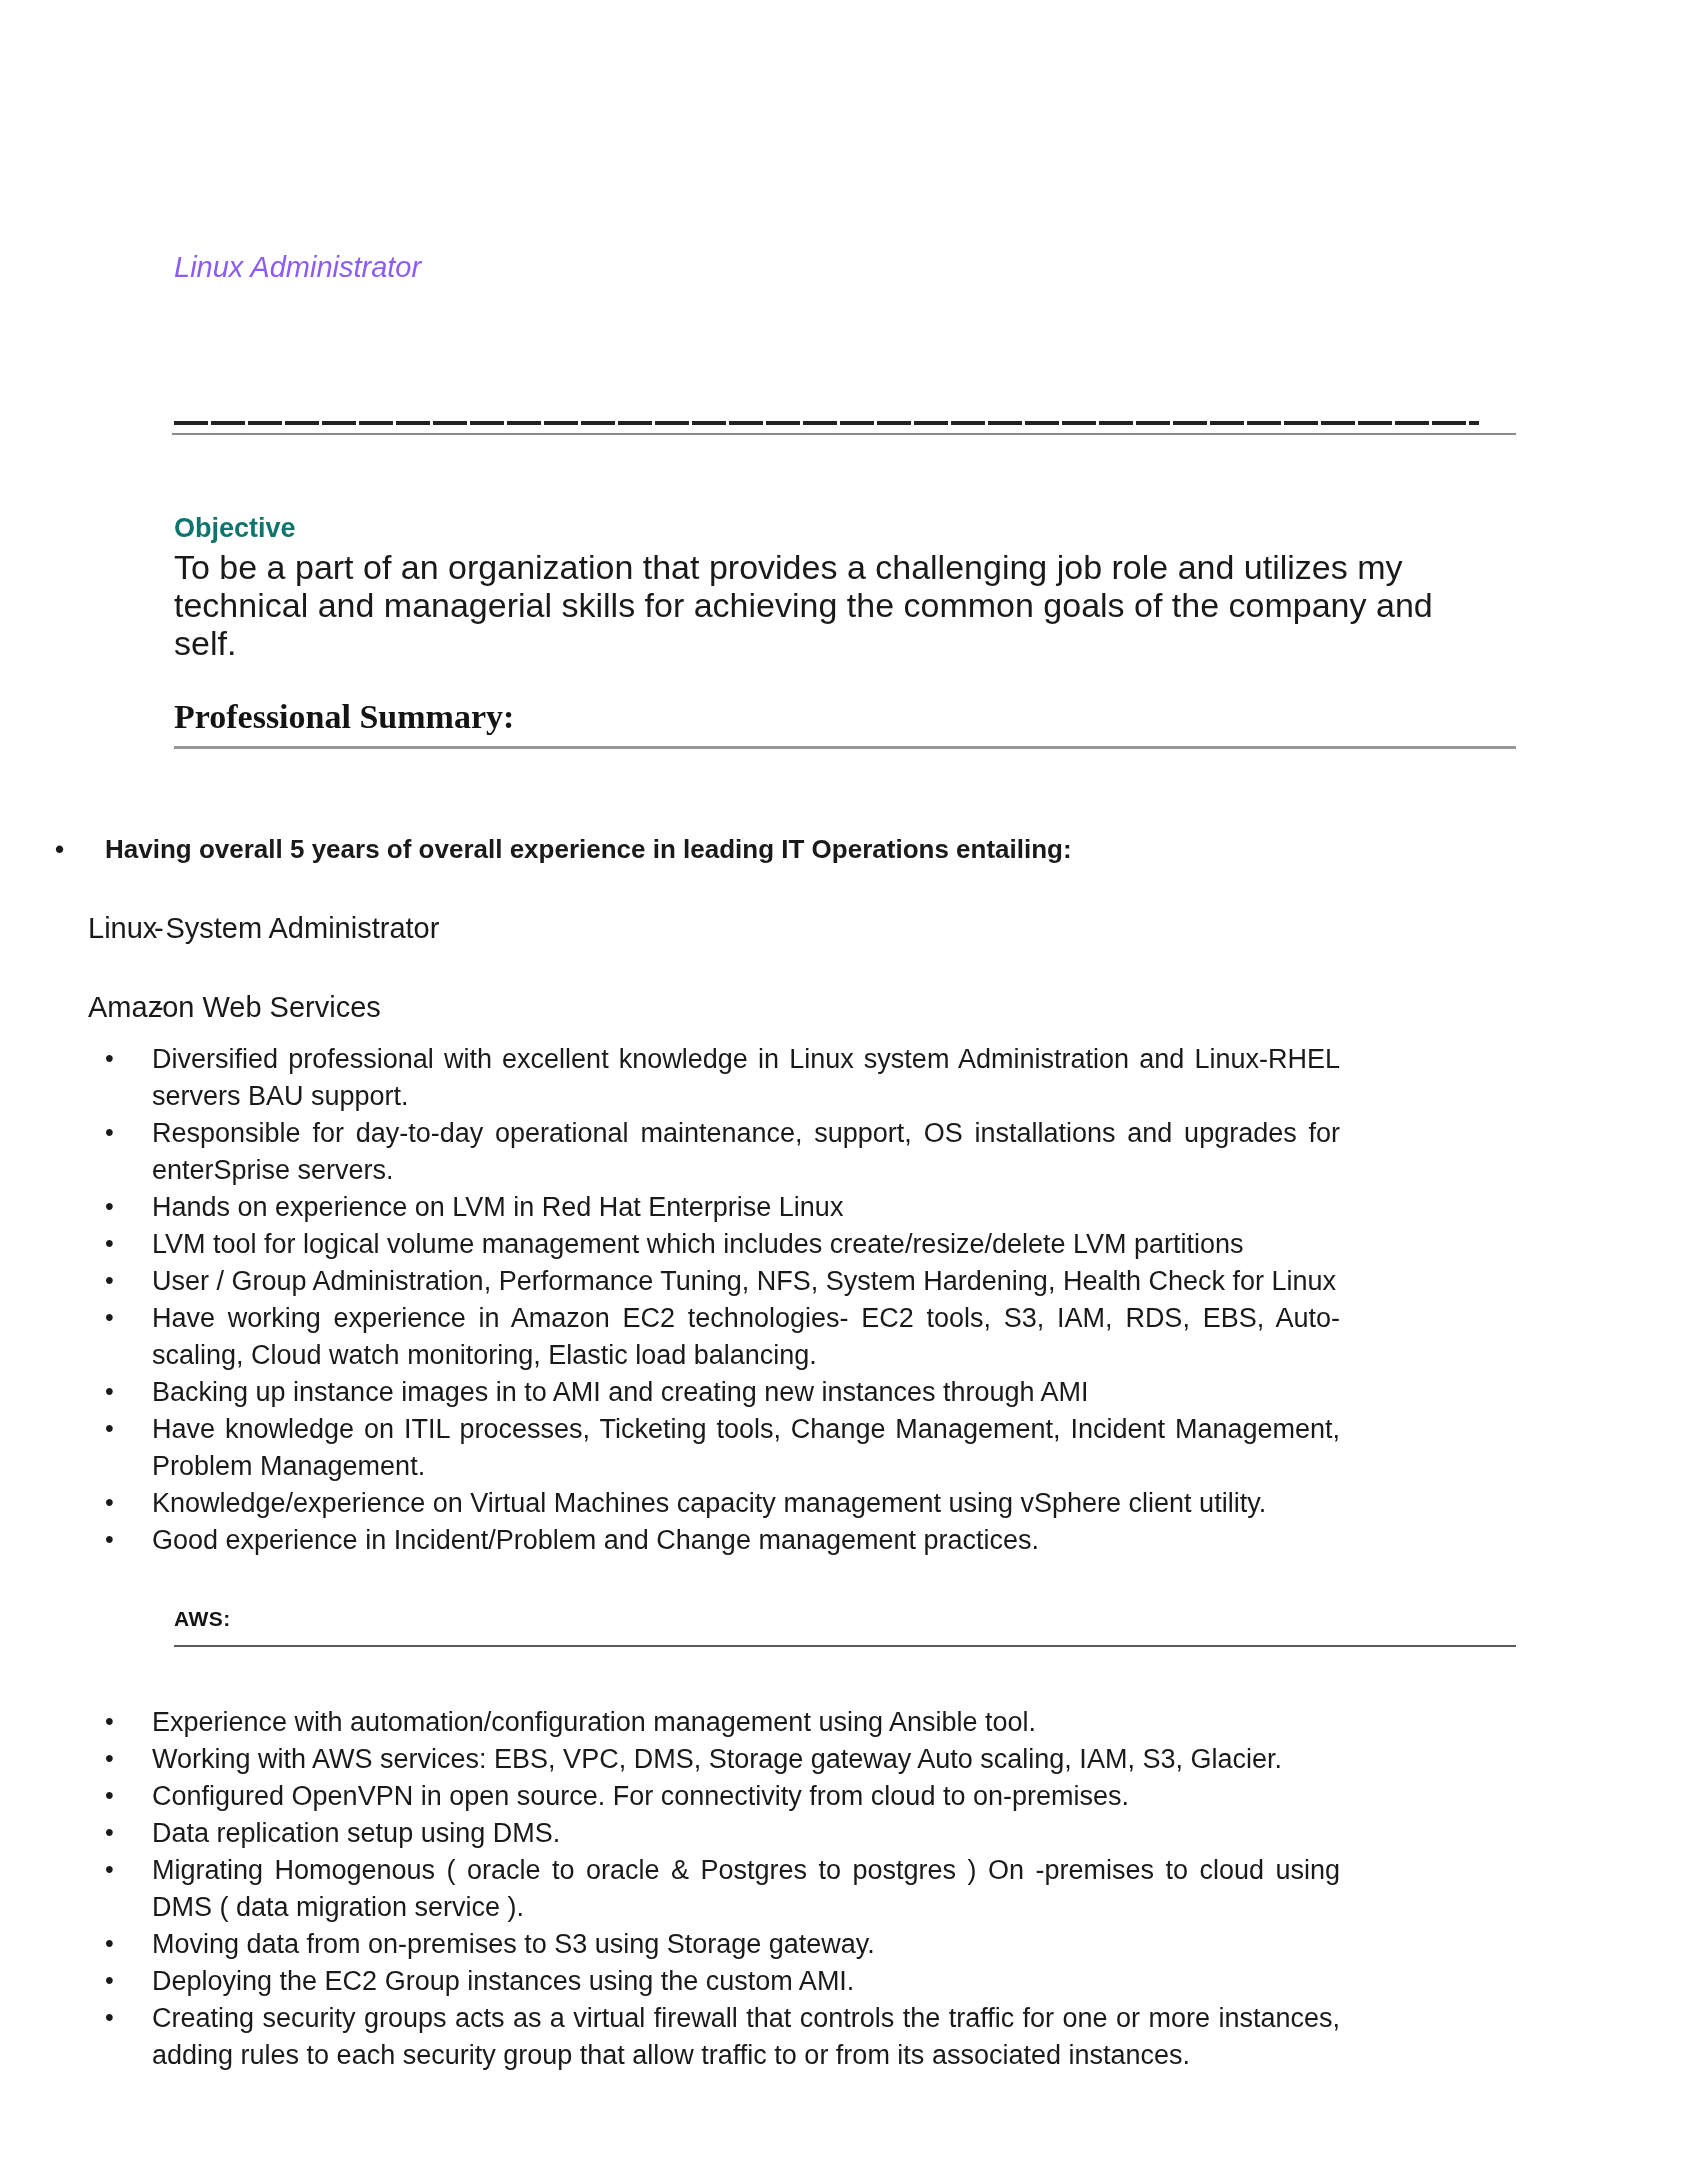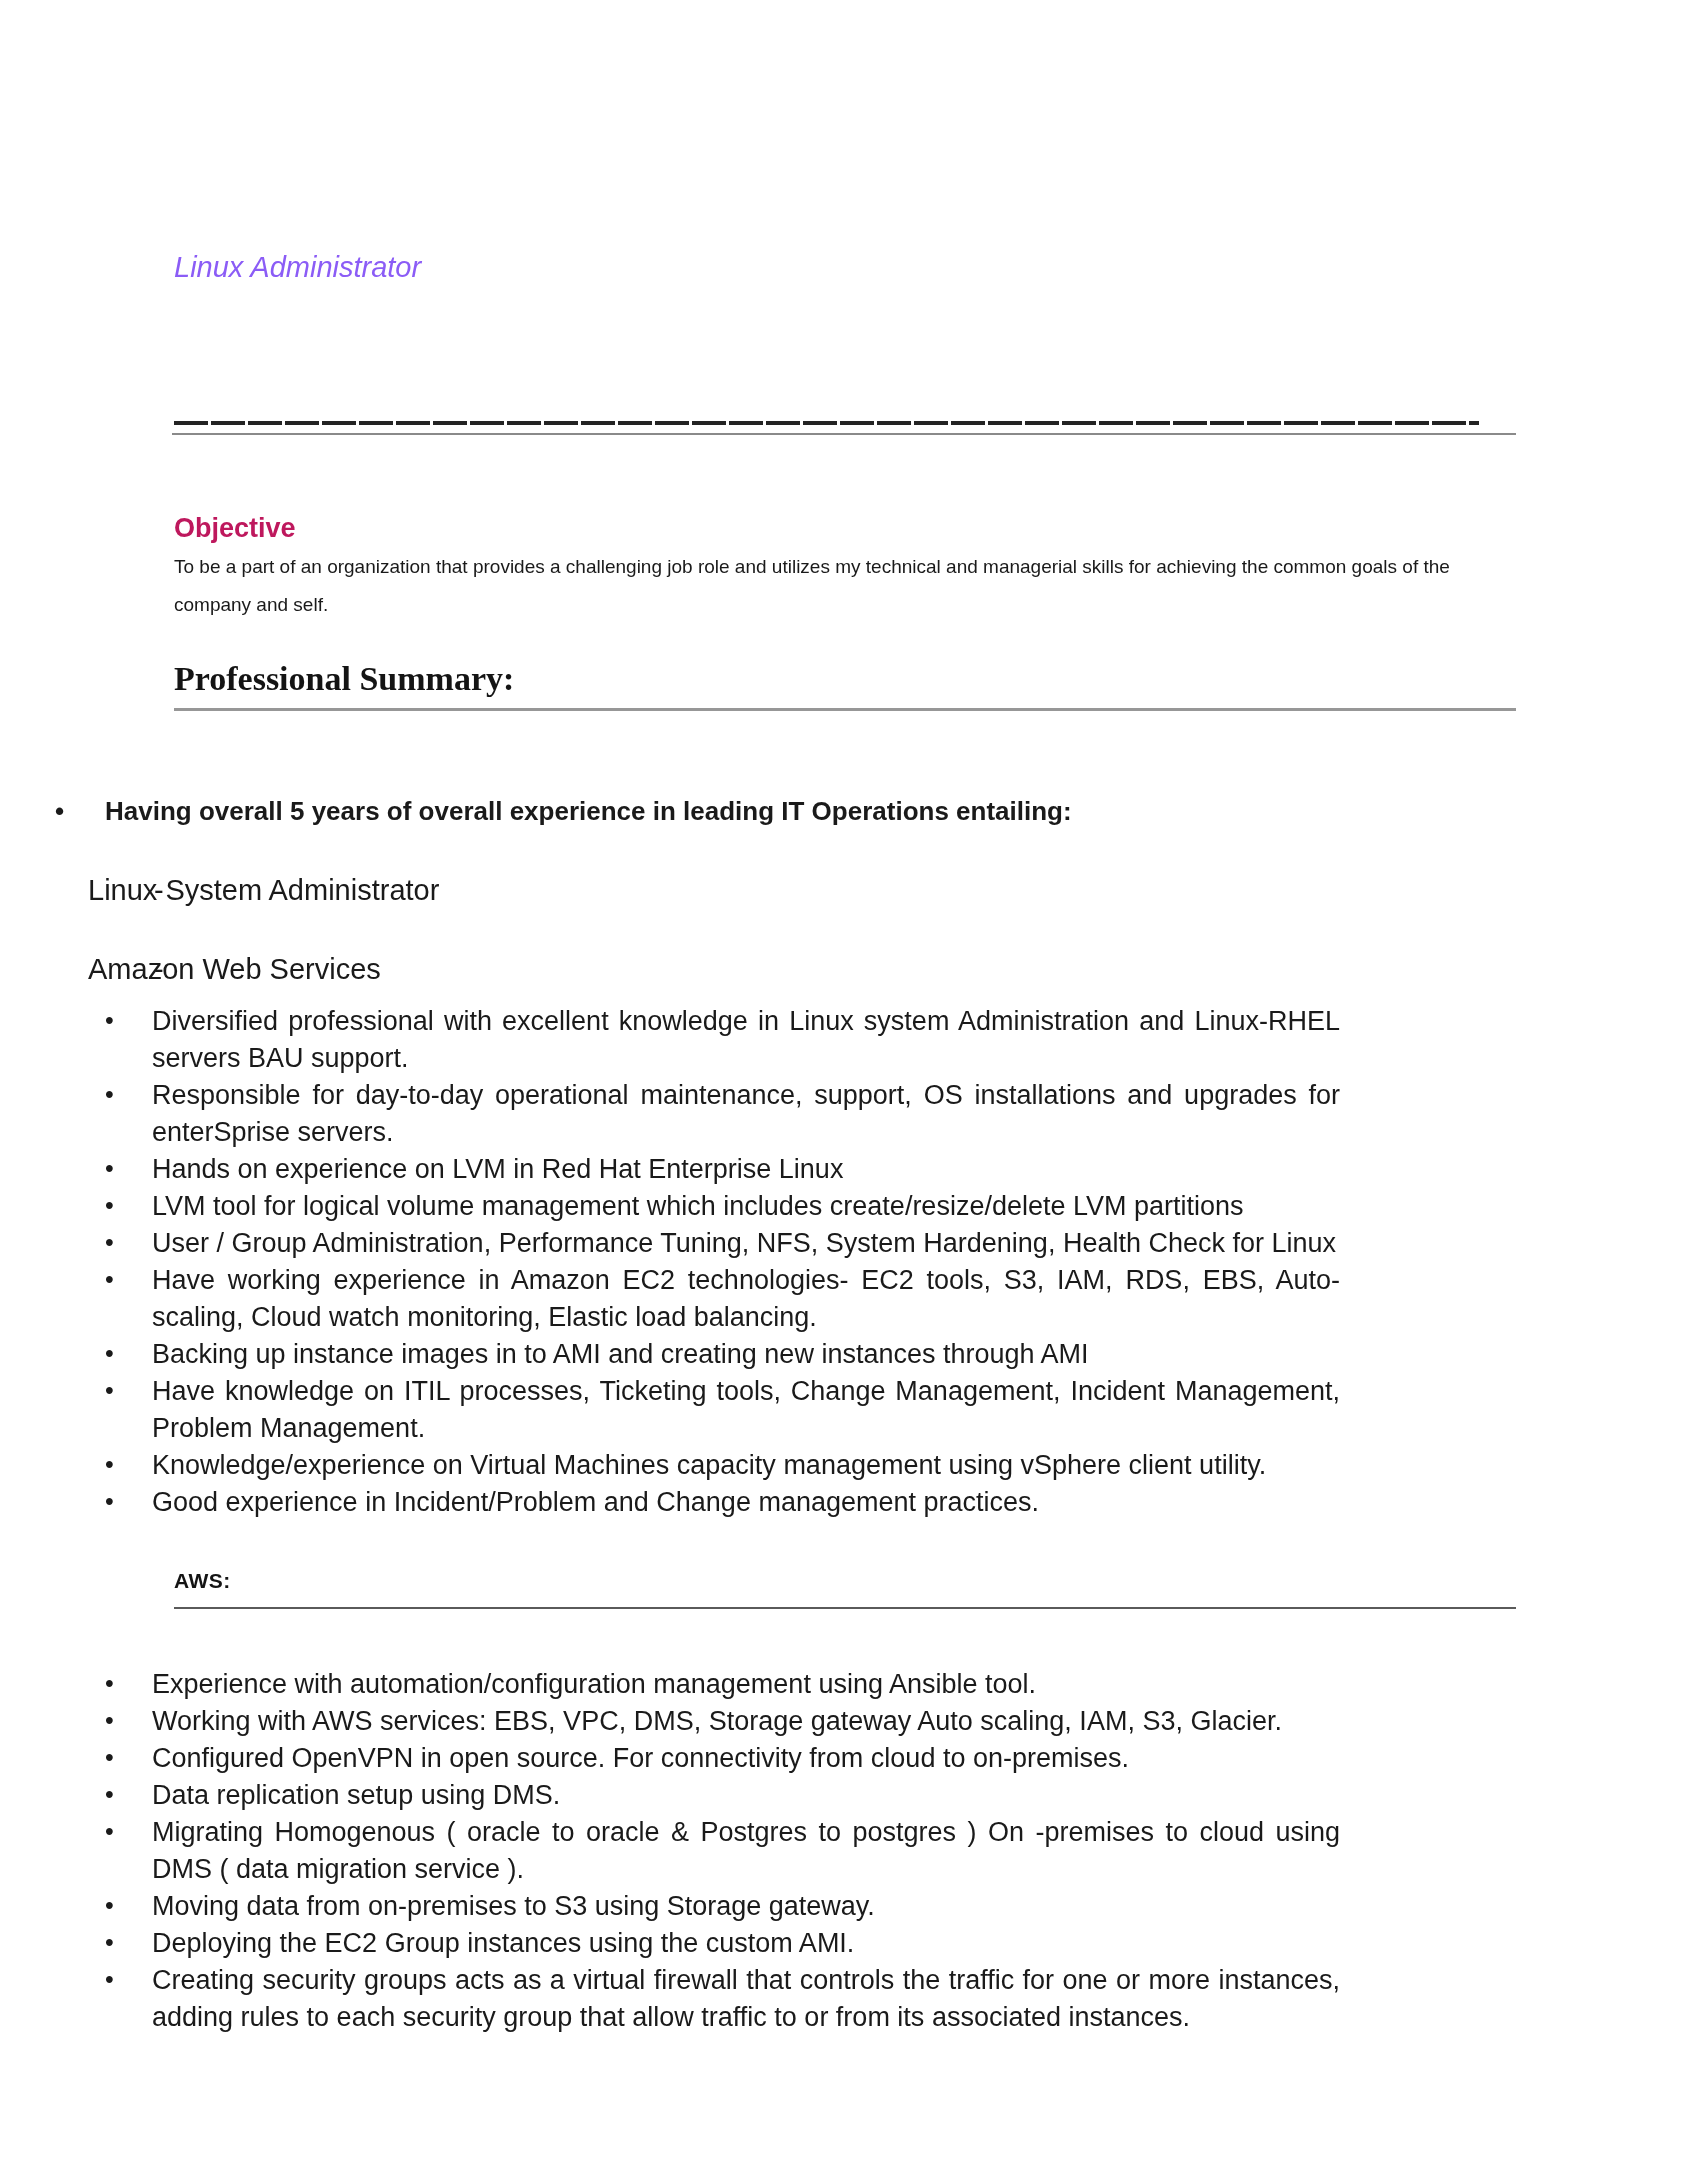--- a/index.html
+++ b/index.html
@@ -27,26 +27,26 @@
   }
   .thin-rule {
     margin: 8px 0 0 172px;
     width: 1344px; height: 2px;
     background: #8a8a8a;
   }
 
   .objective-heading {
     margin: 73px 0 0 174px;
     font-size: 27px; line-height: 40px;
-    font-weight: bold; color: #be185d;
+    font-weight: bold; color: #0f766e;
   }
   .objective-text {
     margin: 0 0 0 174px;
     width: 1317px;
-    font-size: 19px; line-height: 38px;
+    font-size: 34px; line-height: 38px;
   }
 
   .summary-heading {
     margin: 32px 0 0 174px;
     width: 1342px;
     font-family: "Liberation Serif", serif;
     font-size: 34px; line-height: 46px;
     font-weight: bold; color: #141414;
     padding-bottom: 6px;
     border-bottom: 3px solid #979797;

